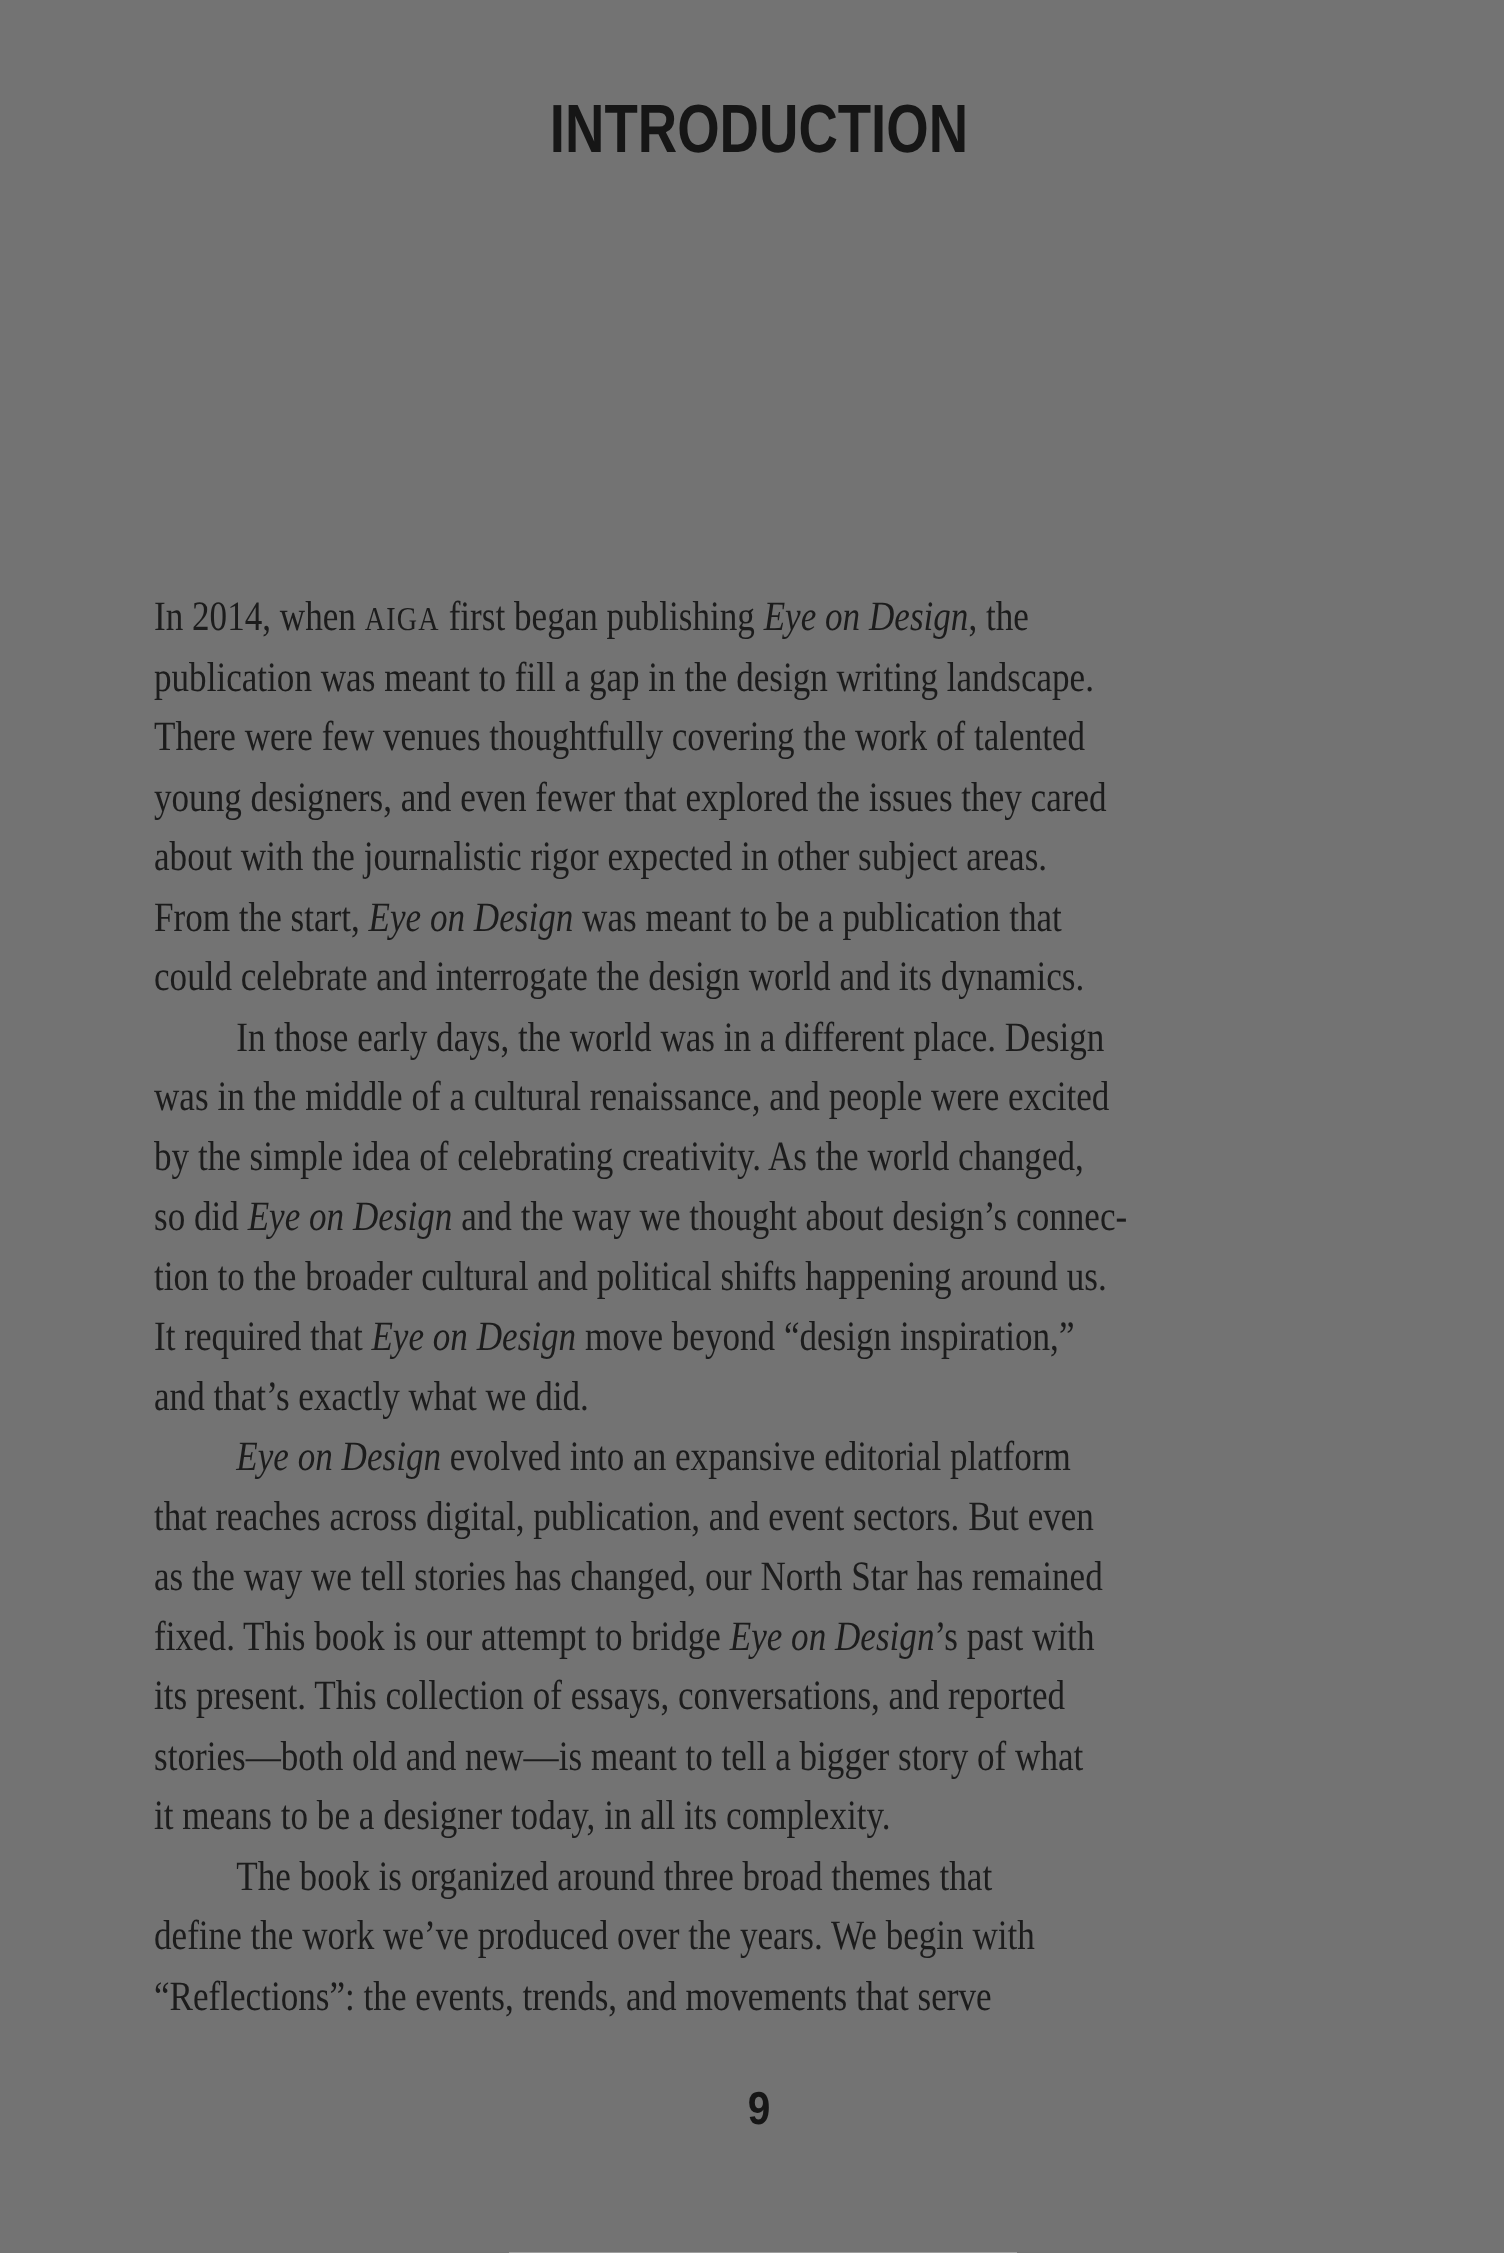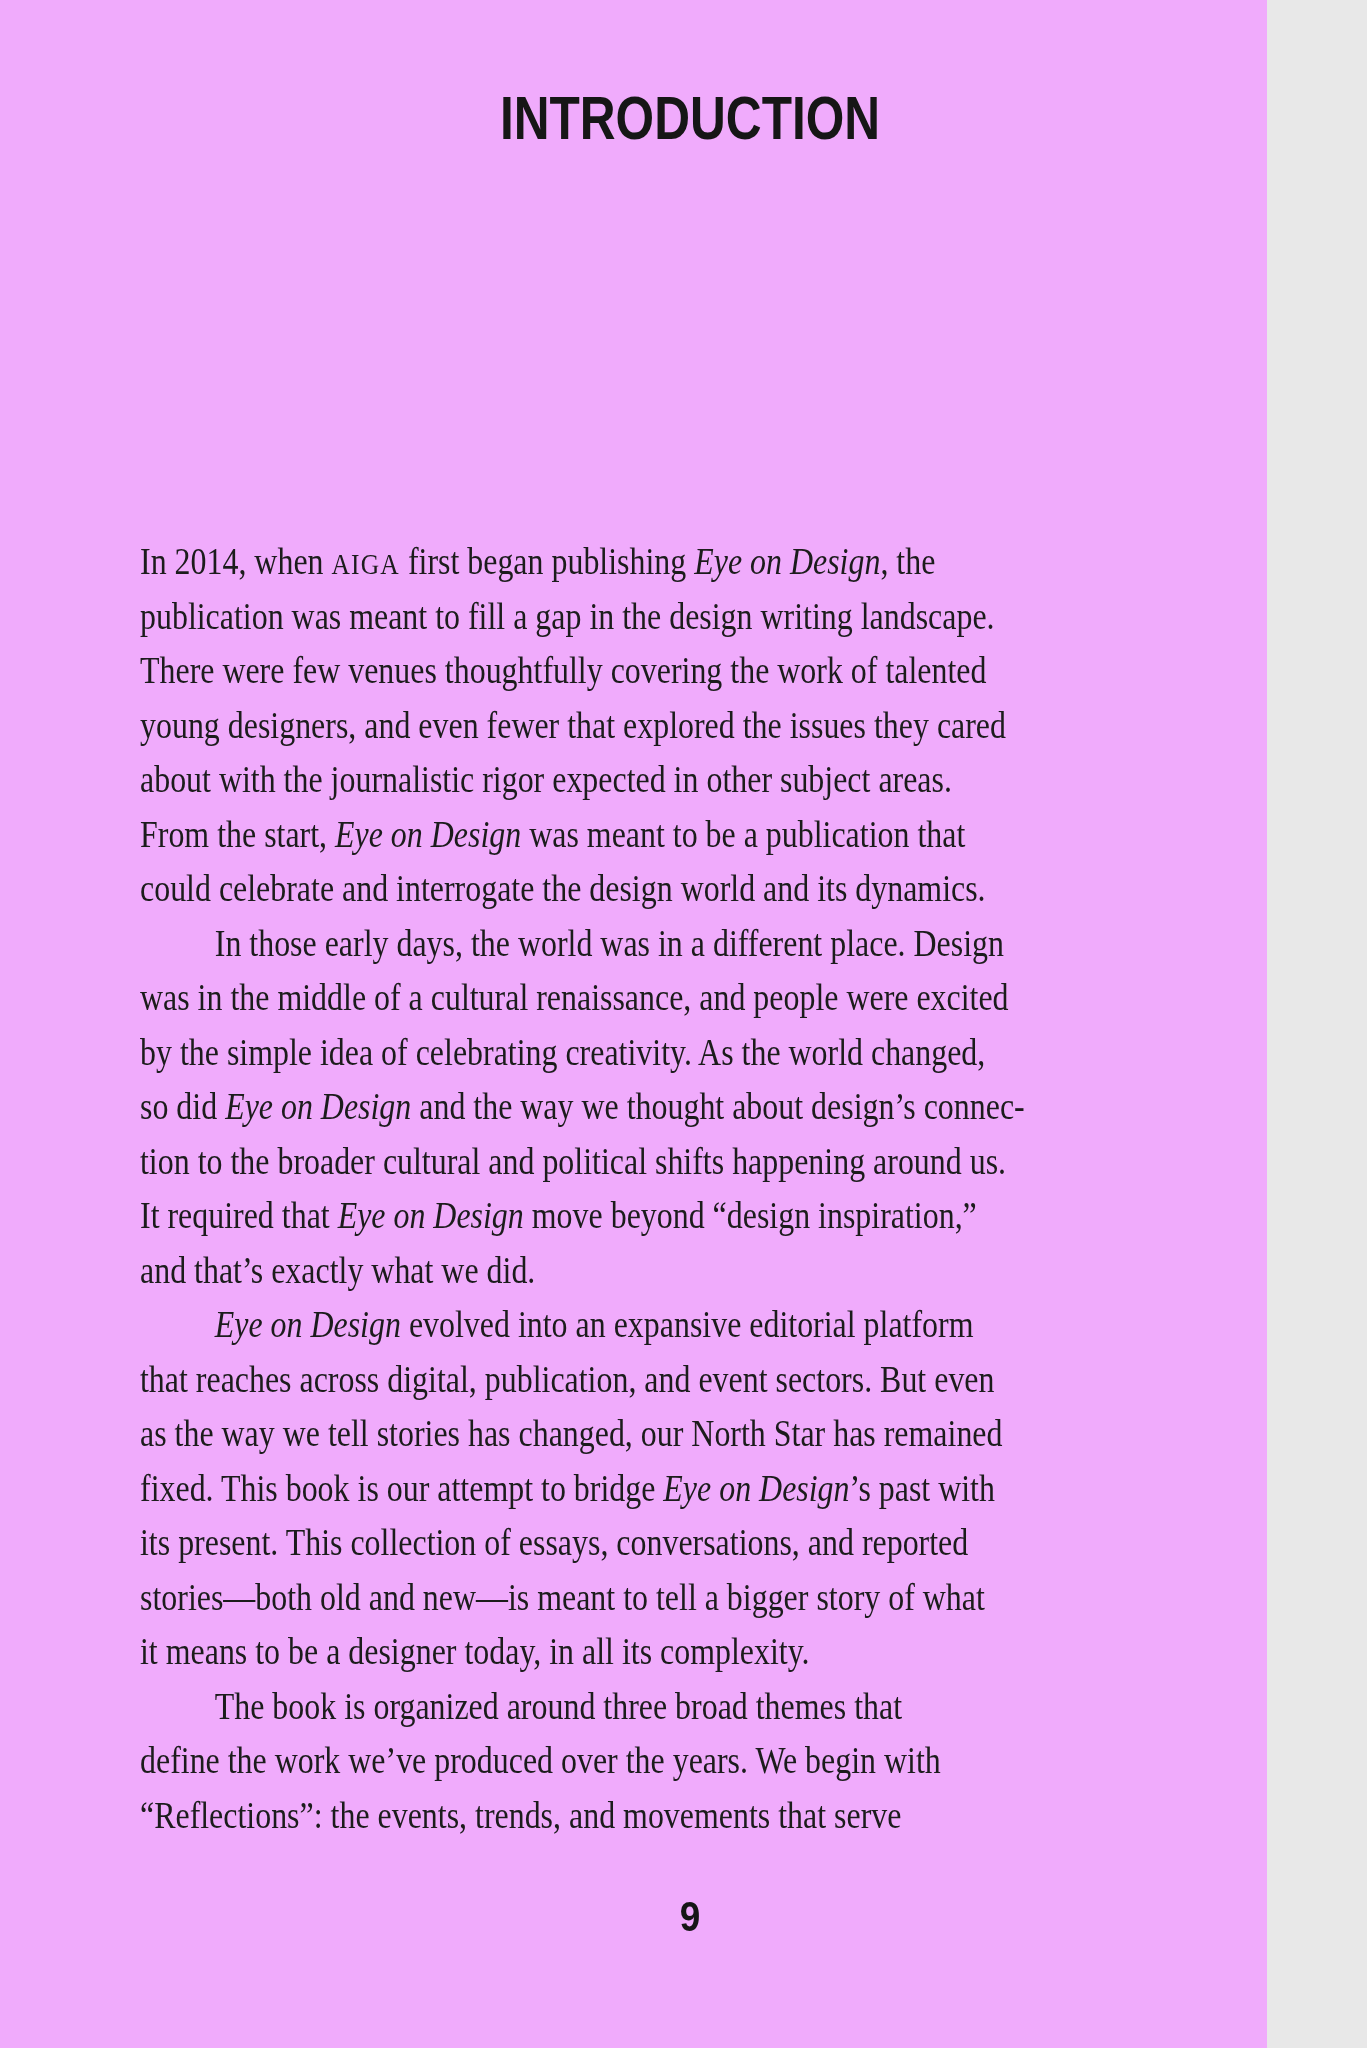--- a/index.html
+++ b/index.html
@@ -2,23 +2,23 @@
 <html><head>
 <meta charset="utf-8">
 <style>
   html, body {
     margin: 0;
     padding: 0;
     background: #e8e8e8;
   }
   .page {
     position: relative;
-    width: 1267px;
+    width: 1367px;
     height: 2048px;
-    background: #f0abfc;
+    background: #737373;
     font-family: "Liberation Serif", serif;
     color: #1c1c1c;
     overflow: hidden;
   }
   .chapter-title {
     position: absolute;
     top: 87px;
     left: 140px;
     width: 1100px;
     margin: 0;

